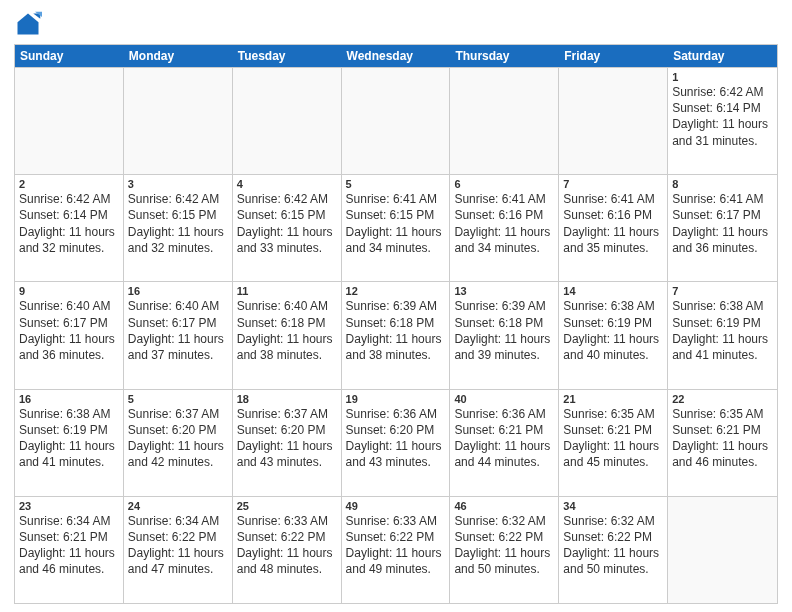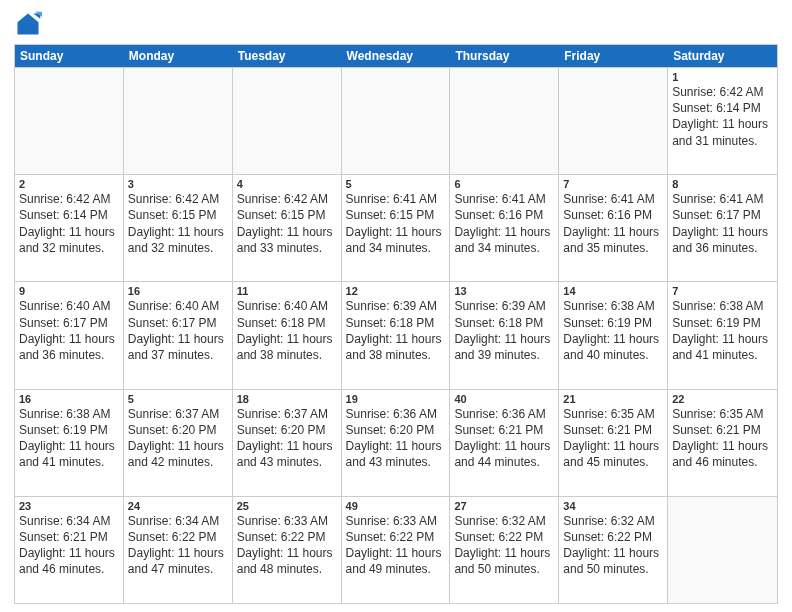--- a/index.html
+++ b/index.html
@@ -315,21 +315,21 @@
 Sunset: 6:22 PM
 Daylight: 11 hours and 48 minutes.</div>
           </div>
           <div class="cal-cell">
             <span class="day-num">49</span>
             <div class="cell-text" style="white-space: pre-line;">Sunrise: 6:33 AM
 Sunset: 6:22 PM
 Daylight: 11 hours and 49 minutes.</div>
           </div>
           <div class="cal-cell">
-            <span class="day-num">27</span>
+            <span class="day-num">46</span>
             <div class="cell-text" style="white-space: pre-line;">Sunrise: 6:32 AM
 Sunset: 6:22 PM
 Daylight: 11 hours and 50 minutes.</div>
           </div>
           <div class="cal-cell">
             <span class="day-num">34</span>
             <div class="cell-text" style="white-space: pre-line;">Sunrise: 6:32 AM
 Sunset: 6:22 PM
 Daylight: 11 hours and 50 minutes.</div>
           </div>

